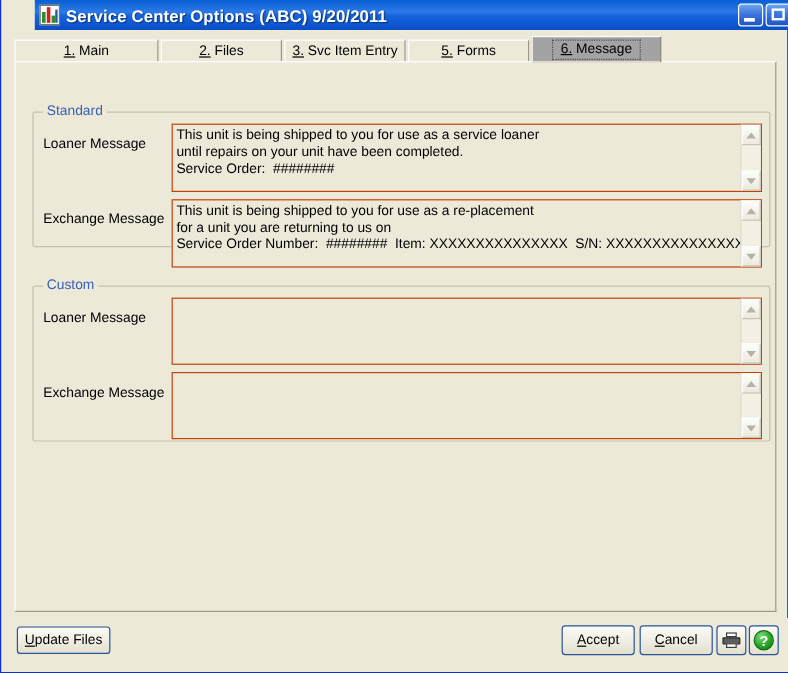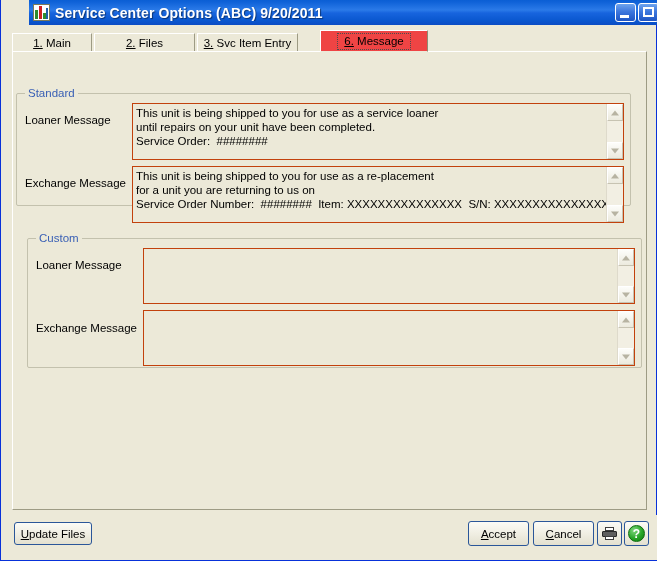--- a/index.html
+++ b/index.html
@@ -112,26 +112,25 @@
     color: #000000;
     font-size: 11.5px;
     display: flex; align-items: center; justify-content: center;
     margin-right: 2px;
     position: relative;
     top: 1px;
   }
   .tab.selected {
     height: 22px;
     top: 0px;
-    background: #ef4444;
+    background: #a3a3a3;
     border: 1px solid #ffffff;
     border-right-color: #8e8c74;
     border-bottom: 1px solid #ece9d8;
     z-index: 3;
-    margin-left: 20px;
   }
   .tab.selected .tab-inner {
     border: 1px dotted #4c4c4c;
     padding: 1px 6px 2px 6px;
   }
   .tab-inner { padding: 1px 6px 2px 6px; white-space: nowrap; }
   .tab u { text-decoration: underline; }
 
   
   .panel {
@@ -182,21 +181,21 @@
   }
   .group-title {
     position: absolute;
     top: -7px; left: 8px;
     background: #ece9d8;
     padding: 0 3px;
     color: #3a60b5;
     font-size: 11.5px;
     line-height: 12px;
   }
-  #group-standard { left: 3px; top: 41px;  width: 615px; height: 113px; }
+  #group-standard { left: 14px; top: 41px;  width: 615px; height: 113px; }
   #group-custom   { left: 14px; top: 186px; width: 615px; height: 130px; }
 
   .field-label {
     position: absolute;
     font-size: 11.5px;
     color: #000000;
     white-space: nowrap;
   }
 
   
@@ -328,28 +327,31 @@
       <div class="win-btn">
         <div class="max-mark"></div>
       </div>
       <div class="win-btn close">
         <div class="glyph">✕</div>
       </div>
     </div>
   </div>
 
   <div class="tabstrip">
-    <div class="tab" style="width:80px">
+    <div class="tab" style="width:120px">
       <span class="tab-inner"><u>1.</u>&nbsp;<span>Main</span></span>
     </div>
     <div class="tab" style="width:101px">
       <span class="tab-inner"><u>2.</u>&nbsp;<span>Files</span></span>
     </div>
     <div class="tab" style="width:101px">
       <span class="tab-inner"><u>3.</u>&nbsp;<span>Svc Item Entry</span></span>
+    </div>
+    <div class="tab" style="width:101px">
+      <span class="tab-inner"><u>5.</u>&nbsp;<span>Forms</span></span>
     </div>
     <div class="tab selected" style="width:108px">
       <span class="tab-inner"><u>6.</u>&nbsp;<span>Message</span></span>
     </div>
   </div>
 
   <div class="panel">
 
 
     <div class="group" id="group-standard">

